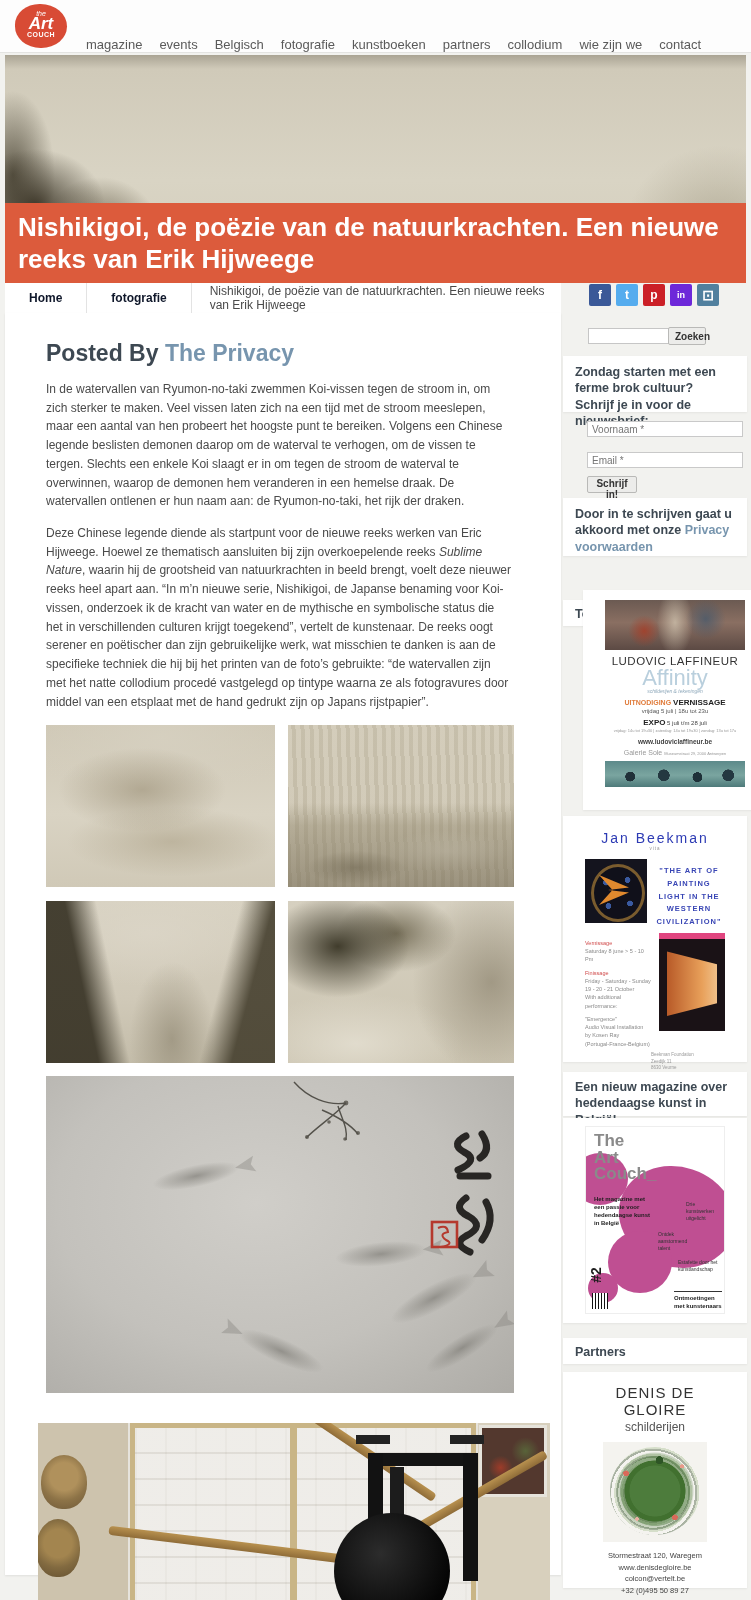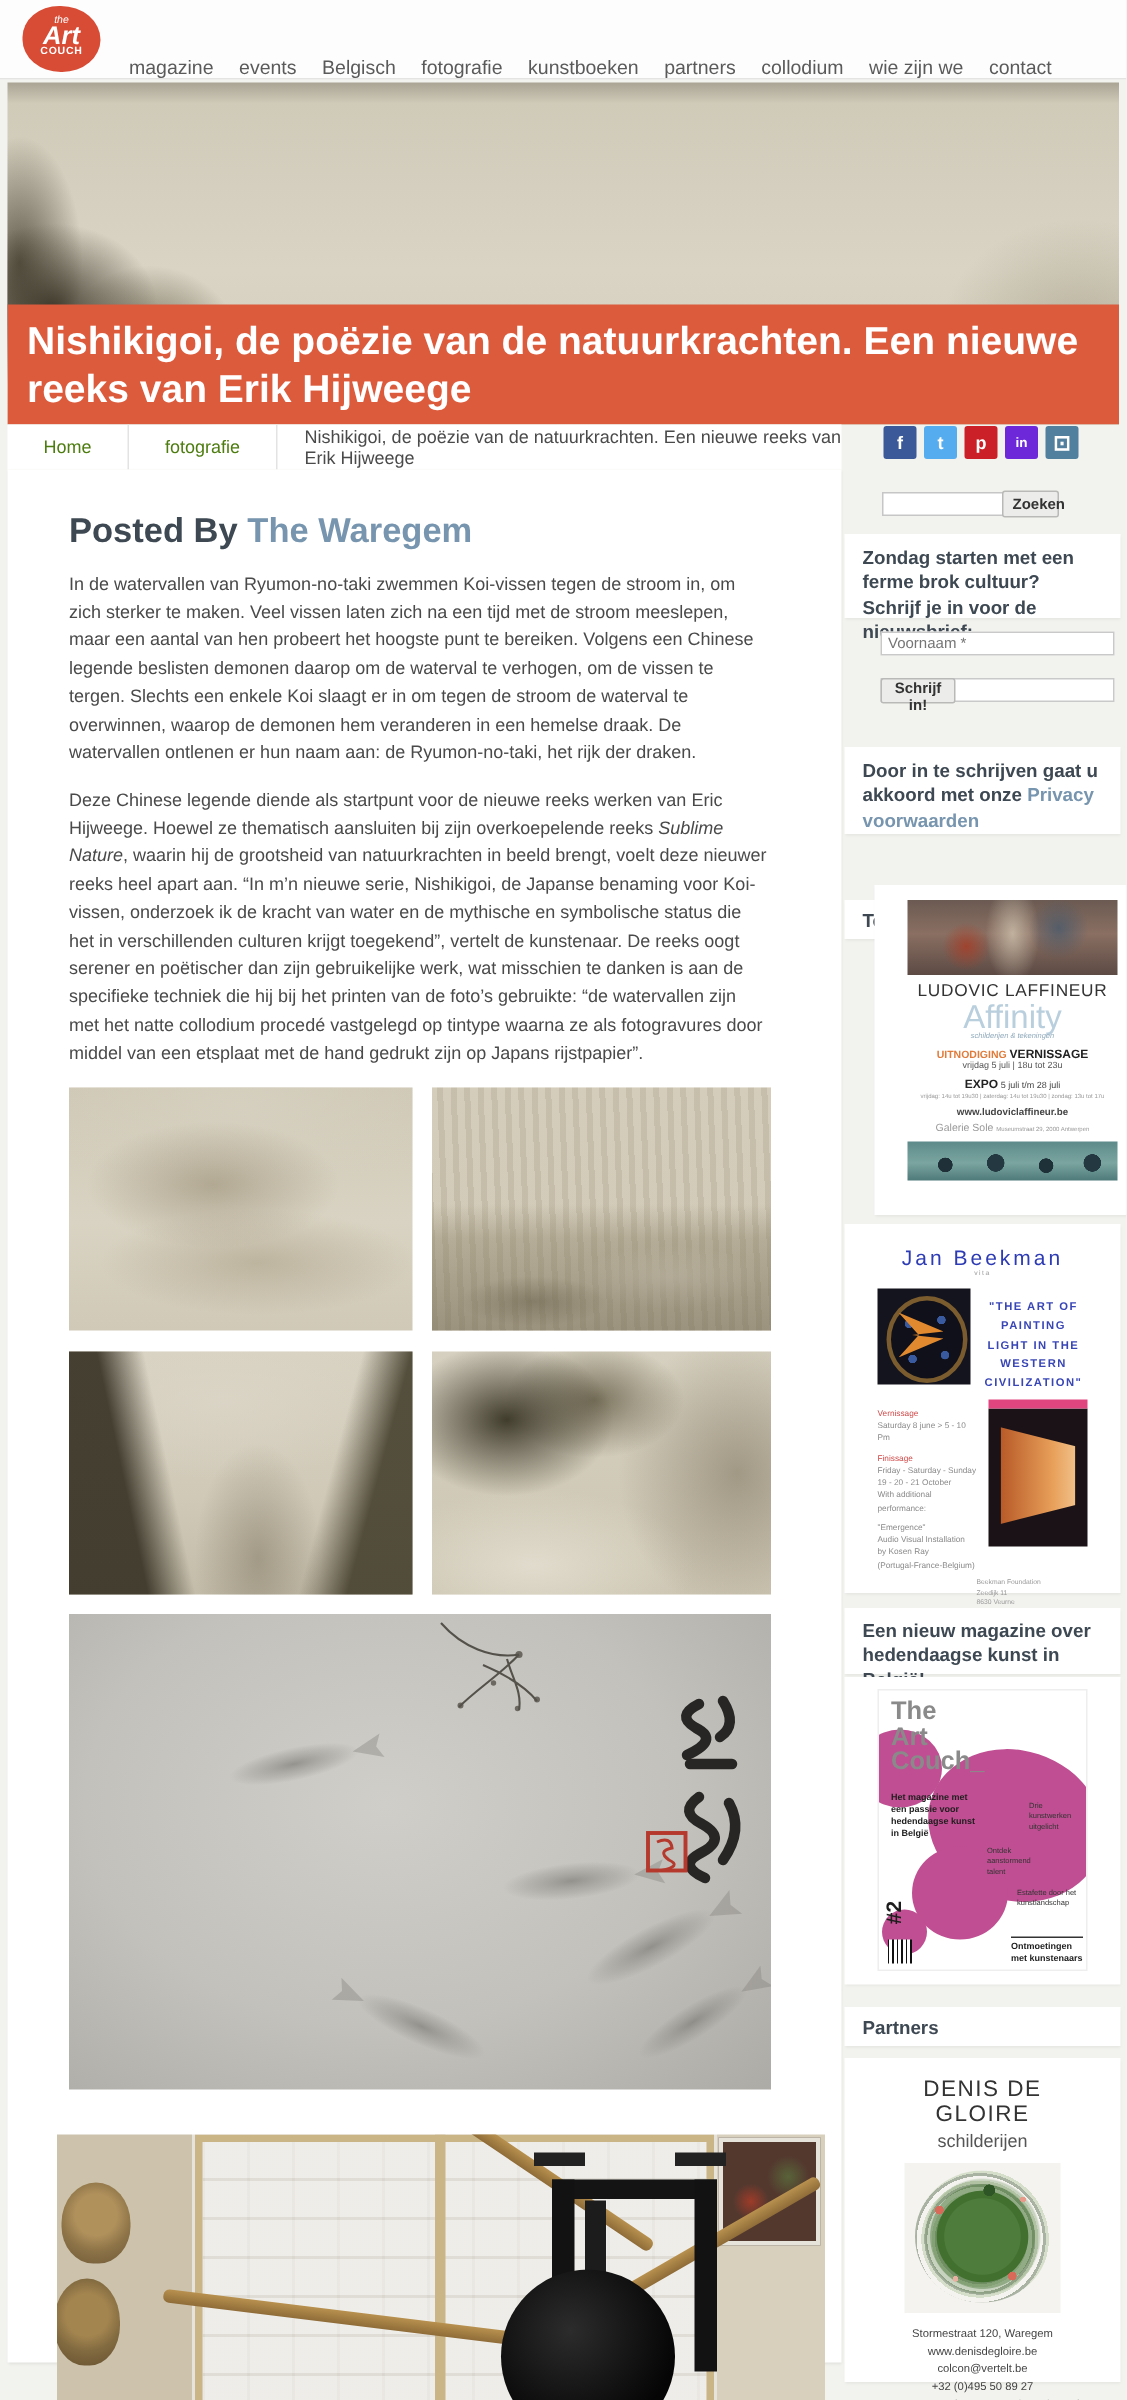--- a/index.html
+++ b/index.html
@@ -26,21 +26,21 @@
      radial-gradient(ellipse 150px 55px at 345px 195px, rgba(140,130,104,.55), rgba(140,130,104,0) 72%),
      radial-gradient(ellipse 110px 45px at 430px 205px, rgba(150,140,112,.45), rgba(150,140,112,0) 72%),
      radial-gradient(ellipse 130px 110px at 715px 170px, rgba(152,144,120,.5), rgba(152,144,120,0) 72%),
      linear-gradient(180deg,#aaa494 0px,#d0cab9 14px,#d9d4c4 55%,#d2ccba 100%);}
   #banner{position:absolute;left:0;bottom:0;width:100%;height:80px;background:#dc5b3c;}
   #banner h1{margin:9px 0 0 13px;font-size:26px;line-height:1.22;color:#fff;font-weight:bold;}
 
   
   #crumbs{position:absolute;left:5px;top:283px;width:556px;height:30px;background:#fff;
           display:flex;align-items:center;font-size:12px;}
-  .crumb-link{color:#4d7c0f;font-weight:normal;padding:0 24px;line-height:30px;
+  .crumb-link{color:#0f172a;font-weight:bold;padding:0 24px;line-height:30px;
               border-right:1px solid #e3e3e3;cursor:pointer;}
   #crumb-cur{color:#4a4a4a;padding-left:18px;}
   #social{position:absolute;left:589px;top:284px;display:flex;gap:5px;}
   .s{width:22px;height:22px;border-radius:2px;color:#fff;font-size:12px;font-weight:bold;
      display:flex;align-items:center;justify-content:center;cursor:pointer;}
   .s-fb{background:#3b5998;} .s-tw{background:#55acee;} .s-pin{background:#cb2027;}
   .s-li{background:#6d28d9;font-size:9px;} .s-ig{background:#51809e;font-size:14px;}
 
   
   #card{position:absolute;left:5px;top:313px;width:556px;height:1262px;background:#fff;
@@ -114,21 +114,21 @@
   .sb-h{font-size:12.5px;font-weight:bold;color:#3d4852;line-height:1.3;}
   #srch-in{position:absolute;left:588px;top:328px;width:74px;height:14px;border:1px solid #c6c6c6;
            background:#fff;font-size:10px;padding:0 3px;}
   #srch-btn{position:absolute;left:668px;top:327px;width:38px;height:18px;background:#ececea;
             border:1px solid #b9b9b7;font-size:10px;font-weight:bold;color:#333;border-radius:2px;cursor:pointer;
             font-family:"Liberation Sans",sans-serif;}
   #nl-head{top:356px;height:56px;padding:8px 12px;}
   .sb-input{position:absolute;left:587px;width:146px;height:14px;border:1px solid #c9c9c9;background:#fff;
             font-size:10px;padding:0 4px;color:#444;font-family:"Liberation Sans",sans-serif;}
   #in-name{top:421px;} #in-mail{top:452px;}
-  #sub-btn{position:absolute;left:587px;top:452px;width:50px;height:17px;background:#ececea;
+  #sub-btn{position:absolute;left:587px;top:476px;width:50px;height:17px;background:#ececea;
            border:1px solid #b9b9b7;font-size:10px;font-weight:bold;color:#333;border-radius:2px;cursor:pointer;
            font-family:"Liberation Sans",sans-serif;}
   #privacy{top:498px;height:58px;padding:8px 12px;}
   #privacy .link{color:#7795ae;cursor:pointer;}
   #discover{top:560px;height:26px;padding:6px 12px;margin-top:40px;}
   #mag-head{top:1072px;height:44px;padding:7px 12px;}
   #partners{top:1338px;height:26px;padding:6px 12px;}
 
   .adbody{position:relative;width:140px;margin:0 auto;}
   
@@ -261,21 +261,21 @@
     <span class="s s-fb">f</span>
     <span class="s s-tw">t</span>
     <span class="s s-pin">p</span>
     <span class="s s-li">in</span>
     <span class="s s-ig">⊡</span>
   </div>
 
   <div id="card">
     <div id="inner">
       <h2 id="posted"><span>Posted By</span>
-        <span class="author">The Waregem</span></h2>
+        <span class="author">The Privacy</span></h2>
       <p class="p">In de watervallen van Ryumon-no-taki zwemmen Koi-vissen tegen de stroom in, om zich sterker te maken. Veel vissen laten zich na een tijd met de stroom meeslepen, maar een aantal van hen probeert het hoogste punt te bereiken. Volgens een Chinese legende beslisten demonen daarop om de waterval te verhogen, om de vissen te tergen. Slechts een enkele Koi slaagt er in om tegen de stroom de waterval te overwinnen, waarop de demonen hem veranderen in een hemelse draak. De watervallen ontlenen er hun naam aan: de Ryumon-no-taki, het rijk der draken.</p>
       <p class="p"><span>Deze Chinese legende diende als startpunt voor de nieuwe reeks werken van Eric Hijweege. Hoewel ze thematisch aansluiten bij zijn overkoepelende reeks </span><i>Sublime Nature</i><span>, waarin hij de grootsheid van natuurkrachten in beeld brengt, voelt deze nieuwer reeks heel apart aan. “In m’n nieuwe serie, Nishikigoi, de Japanse benaming voor Koi-vissen, onderzoek ik de kracht van water en de mythische en symbolische status die het in verschillenden culturen krijgt toegekend”, vertelt de kunstenaar. De reeks oogt serener en poëtischer dan zijn gebruikelijke werk, wat misschien te danken is aan de specifieke techniek die hij bij het printen van de foto’s gebruikte: “de watervallen zijn met het natte collodium procedé vastgelegd op tintype waarna ze als fotogravures door middel van een etsplaat met de hand gedrukt zijn op Japans rijstpapier”.</span></p>
 
       <div id="grid">
         <div class="g art1"></div>
         <div class="g art2"></div>
         <div class="g art3"></div>
         <div class="g art4"></div>
       </div>
 

